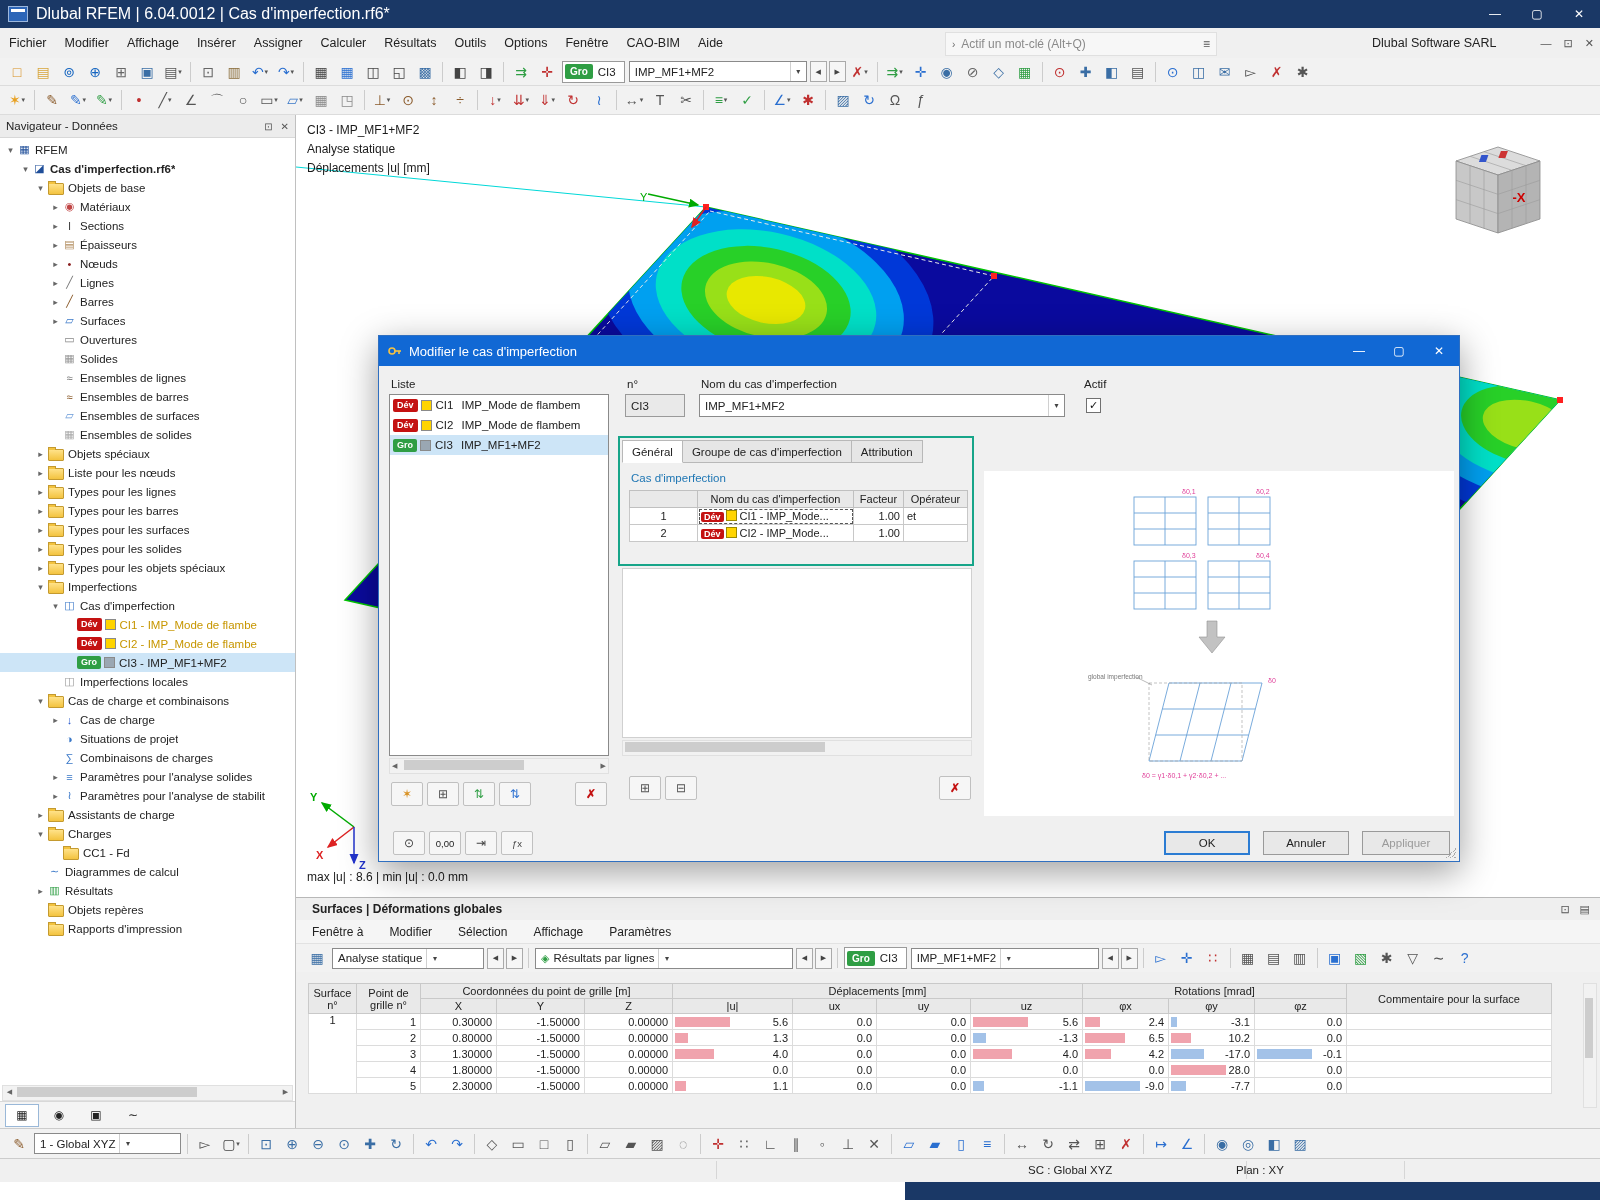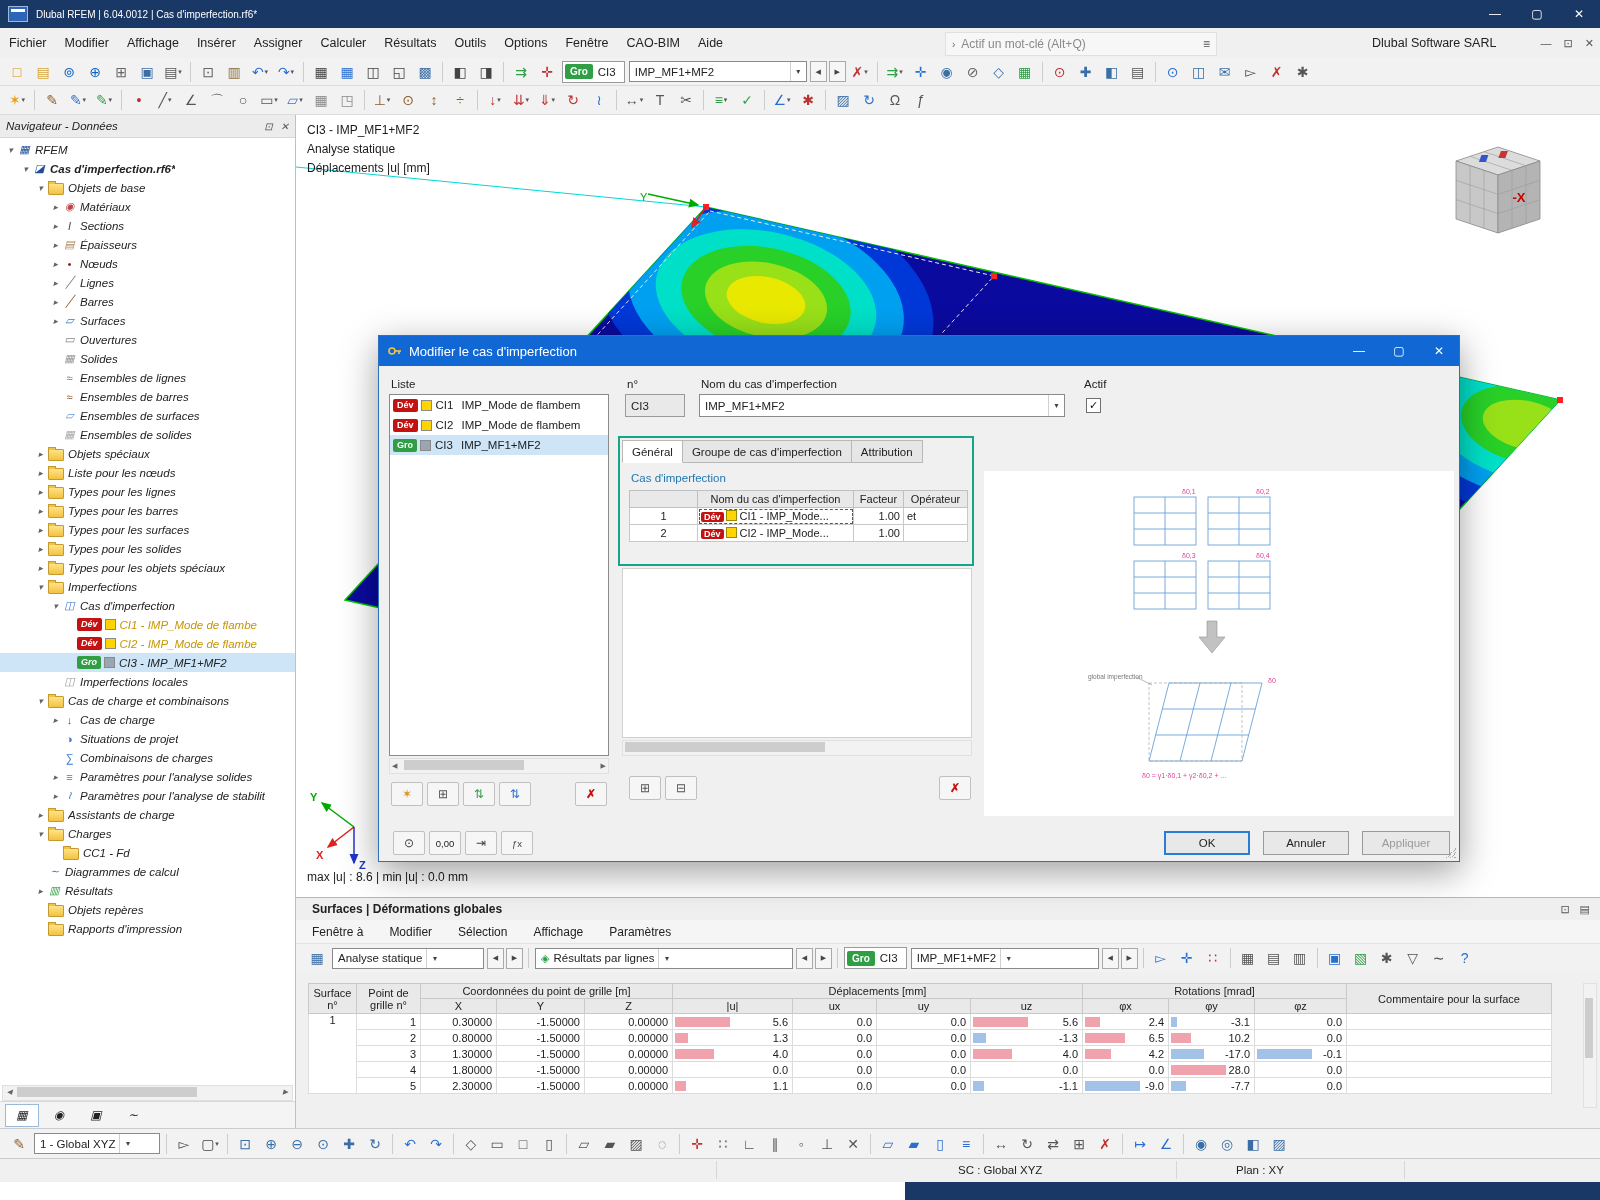--- a/index.html
+++ b/index.html
@@ -2,21 +2,21 @@
 <html><head>
 <meta charset="utf-8">
 <style>
   html,body{margin:0;padding:0;}
   #app{position:relative;width:1600px;height:1200px;background:#fff;overflow:hidden;
        font-family:"Liberation Sans",sans-serif;font-size:12px;color:#222;}
   
   .titlebar{position:absolute;left:0;top:0;width:1600px;height:28px;background:#1a3866;display:flex;align-items:center;color:#fff;}
   .titlebar .appicon{width:18px;height:14px;margin:0 8px 0 8px;background:#2d66b8;border:1px solid #9db8dd;position:relative;}
   .titlebar .appicon::after{content:"";position:absolute;left:2px;top:2px;right:2px;height:3px;background:#fff;}
-  .titlebar .ttl{font-size:10px;}
+  .titlebar .ttl{font-size:16px;}
   .win-ctrls{margin-left:auto;display:flex;height:100%;}
   .win-ctrls .wbtn{width:42px;height:100%;display:flex;align-items:center;justify-content:center;font-size:12px;color:#fff;}
   
   .menubar{position:absolute;left:0;top:28px;width:1600px;height:30px;background:#f0f0f0;border-bottom:1px solid #d8d8d8;display:flex;align-items:center;}
   #menu-items{display:flex;height:100%;align-items:center;}
   .menu-item{padding:0 9px;height:100%;display:flex;align-items:center;font-size:12.5px;cursor:default;}
   .searchbox{position:absolute;left:945px;top:4px;width:258px;height:22px;background:#f7f7f7;border:1px solid #e0e0e0;display:flex;align-items:center;padding:0 6px;color:#8a8a8a;}
   .searchbox .sarrow{margin-right:6px;color:#6a6a6a;font-size:10px;}
   .searchbox .stext{flex:1;font-size:12px;}
   .searchbox .sicon{color:#555;font-size:12px;}
@@ -32,21 +32,21 @@
   .tsep{width:1px;height:20px;background:#ccc;margin:0 4px;}
   .case-combo{display:flex;align-items:center;height:20px;border:1px solid #9a9a9a;background:#fff;margin:0 2px;}
   .badge{font-size:10px;font-weight:bold;color:#fff;padding:0 5px;height:15px;line-height:15px;border-radius:2px;margin:0 2px;}
   .badge.green{background:#2f9e44;}
   .case-id{font-size:11.5px;padding:0 8px 0 3px;}
   .combo{display:flex;align-items:center;height:21px;border:1px solid #8a8a8a;background:#fff;margin:0 2px;padding-left:5px;box-sizing:border-box;}
   .combo .combo-val{flex:1;font-size:11.5px;white-space:nowrap;overflow:hidden;}
   .combo .combo-dd{width:15px;text-align:center;font-size:8px;color:#444;border-left:1px solid #d0d0d0;align-self:stretch;display:flex;align-items:center;justify-content:center;}
   .abtn{width:15px;height:19px;border:1px solid #aaa;background:#f6f6f6;display:flex;align-items:center;justify-content:center;font-size:7px;color:#444;margin:0 1px;}
   
-  .navigator{position:absolute;left:0;top:115px;width:296px;height:1013px;background:#fff;border-right:1px solid #c0c0c0;display:flex;flex-direction:column;box-sizing:border-box;font-style:italic;}
+  .navigator{position:absolute;left:0;top:115px;width:296px;height:1013px;background:#fff;border-right:1px solid #c0c0c0;display:flex;flex-direction:column;box-sizing:border-box;}
   .nav-header{height:22px;background:#ececec;border-bottom:1px solid #d8d8d8;display:flex;align-items:center;padding:0 6px;font-size:11.5px;}
   .nav-header .nh-icons{margin-left:auto;display:flex;gap:8px;color:#555;font-size:10px;}
   #tree{flex:1;overflow:hidden;padding-top:2px;}
   .trow{height:19px;display:flex;align-items:center;white-space:nowrap;font-size:11.5px;cursor:default;}
   .trow.sel{background:#cde5f7;}
   .texp{width:13px;text-align:center;font-size:9px;color:#666;flex:none;}
   .gicon{width:15px;text-align:center;font-size:11px;flex:none;margin-right:3px;}
   .ficon{width:14px;height:10px;background:linear-gradient(#ffe289,#f3c33f);border:1px solid #c49a2f;border-radius:1px;position:relative;margin:2px 4px 0 1px;flex:none;}
   .ficon::before{content:"";position:absolute;left:-1px;top:-3px;width:6px;height:2px;background:#f3c33f;border:1px solid #c49a2f;border-bottom:none;}
   .tbadge{font-size:9px;font-weight:bold;color:#fff;padding:0 4px;border-radius:2px;margin-right:3px;height:13px;line-height:13px;flex:none;}
@@ -973,21 +973,21 @@
     </div>
     <div class="res-vscroll">
         <span class="thumb"></span>
       </div>
   </div>
 
   <div class="bottombar">
     <span class="tbtn">
         <span class="tglyph" style="color:#8a5a2a">✎</span>
       </span>
-    <div class="rcombo" style="width:126px;">
+    <div class="rcombo" style="width:147px;">
       <span class="combo-val">1 - Global XYZ</span>
       <span class="combo-dd">▾</span>
     </div>
     <span class="tsep"></span>
     <div id="bt" style="display:flex;align-items:center;">
         <span class="tbtn">
           <span class="tglyph" style="color: rgb(68, 68, 68);">▻</span>
         </span>
         <span class="tbtn">
           <span class="tglyph" style="color: rgb(68, 68, 68);">▢</span>
@@ -1114,21 +1114,21 @@
           <span class="tglyph" style="color: rgb(58, 110, 165);">◧</span>
         </span>
         <span class="tbtn">
           <span class="tglyph" style="color: rgb(58, 110, 165);">▨</span>
         </span>
       </div>
   </div>
 
   <div class="statusbar">
     <span class="seg" style="left:0;width:700px;"></span>
-    <span class="seg" style="left:950px;width:210px;">SC : Global XYZ</span>
+    <span class="seg" style="left:1020px;width:210px;">SC : Global XYZ</span>
     <span class="seg" style="left:1228px;width:160px;">Plan : XY</span>
   </div>
   <div class="bluestrip">
       <span class="blue"></span>
     </div>
 
   <div class="dialog">
     <div class="dlg-title">
       <svg width="16" height="16" viewBox="0 0 16 16">
         <circle cx="5" cy="8" r="3" fill="none" stroke="#f5c243" stroke-width="1.6"></circle>

